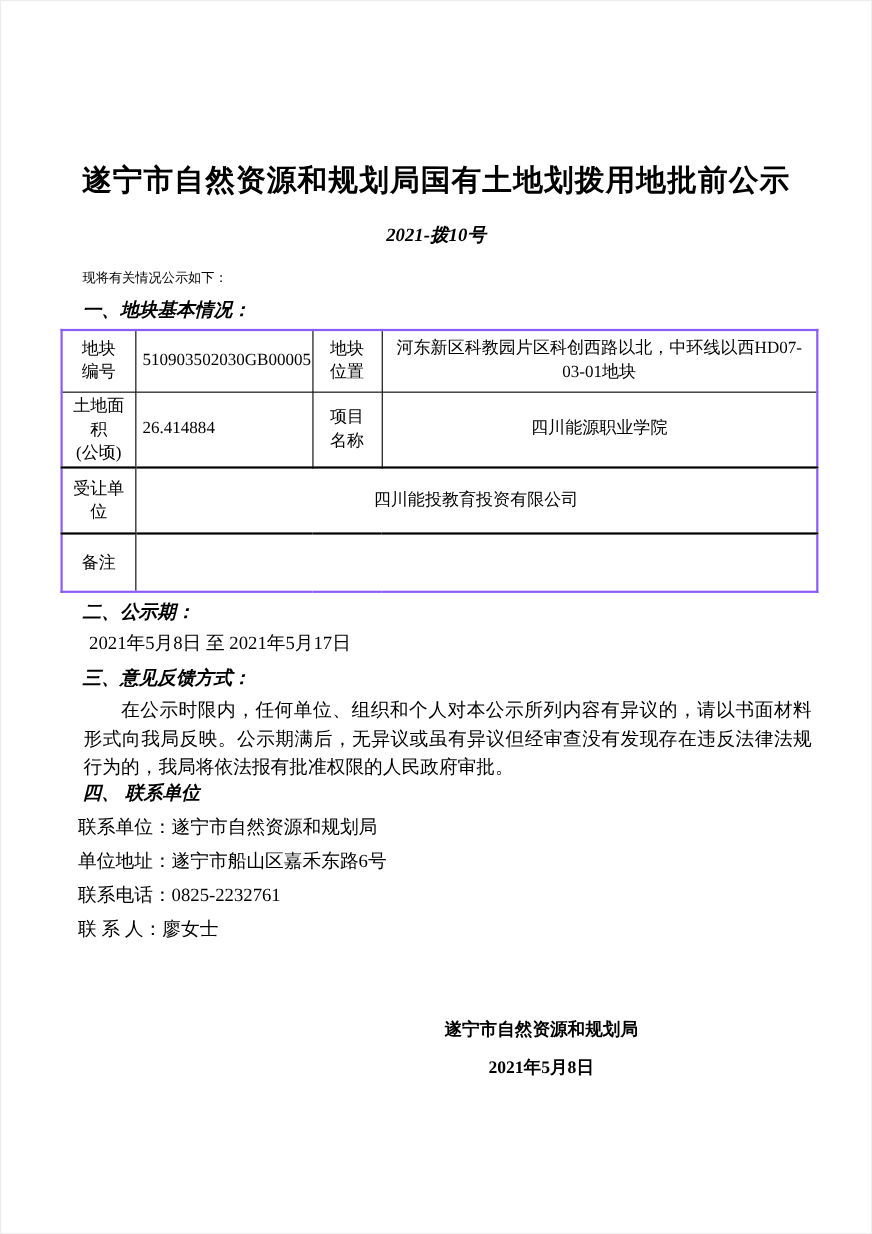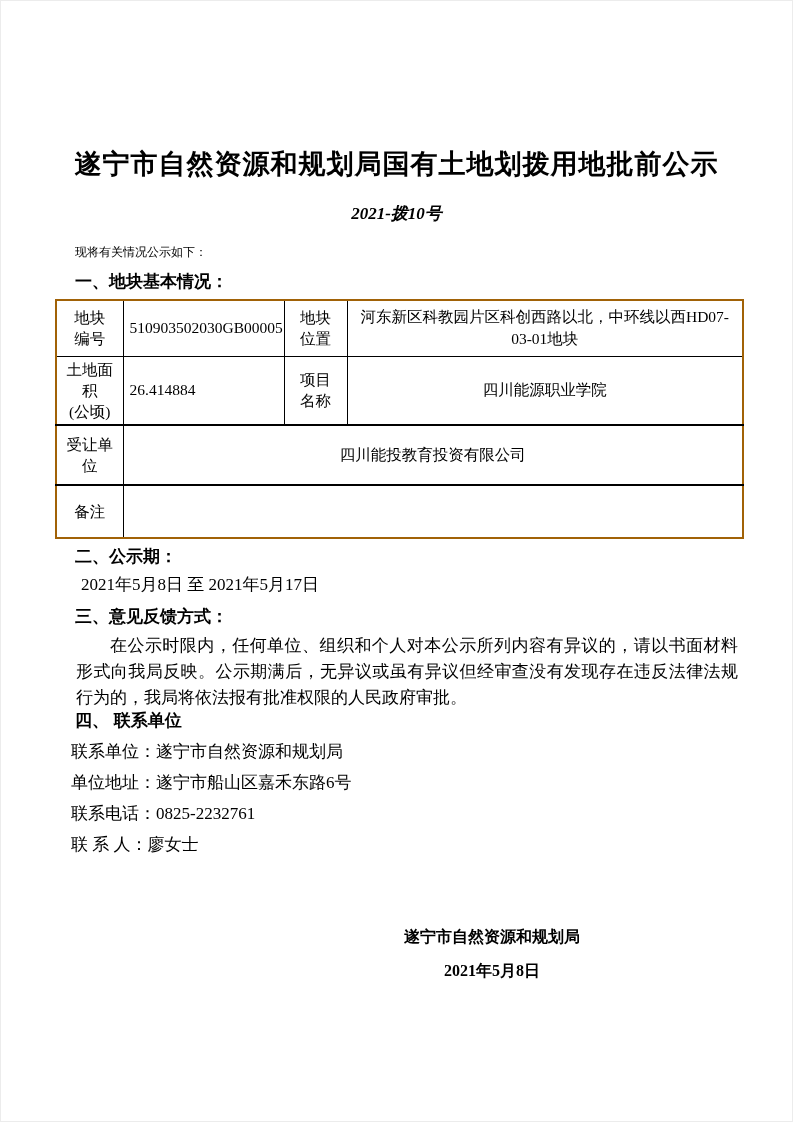--- a/index.html
+++ b/index.html
@@ -45,28 +45,29 @@
     font-size: 12px;
     line-height: 20px;
   }
   .sec-heading {
     margin-top: 10px;
     padding-left: 22px;
     font-family: "Liberation Sans", sans-serif;
     font-weight: bold;
     font-size: 17px;
     line-height: 20px;
+    font-style: italic;
   }
   table.land-table {
     margin-top: 7px;
     margin-left: 2px;
     width: 687px;
     border-collapse: collapse;
     table-layout: fixed;
-    border: 2px solid #a16207;
+    border: 2px solid #8b5cf6;
     font-size: 15.5px;
   }
   table.land-table td {
     border: 1px solid #000000;
     padding: 2px 6px;
     vertical-align: middle;
   }
   tr.thick-top td { border-top-width: 2px; }
   td.label-cell {
     text-align: center;

